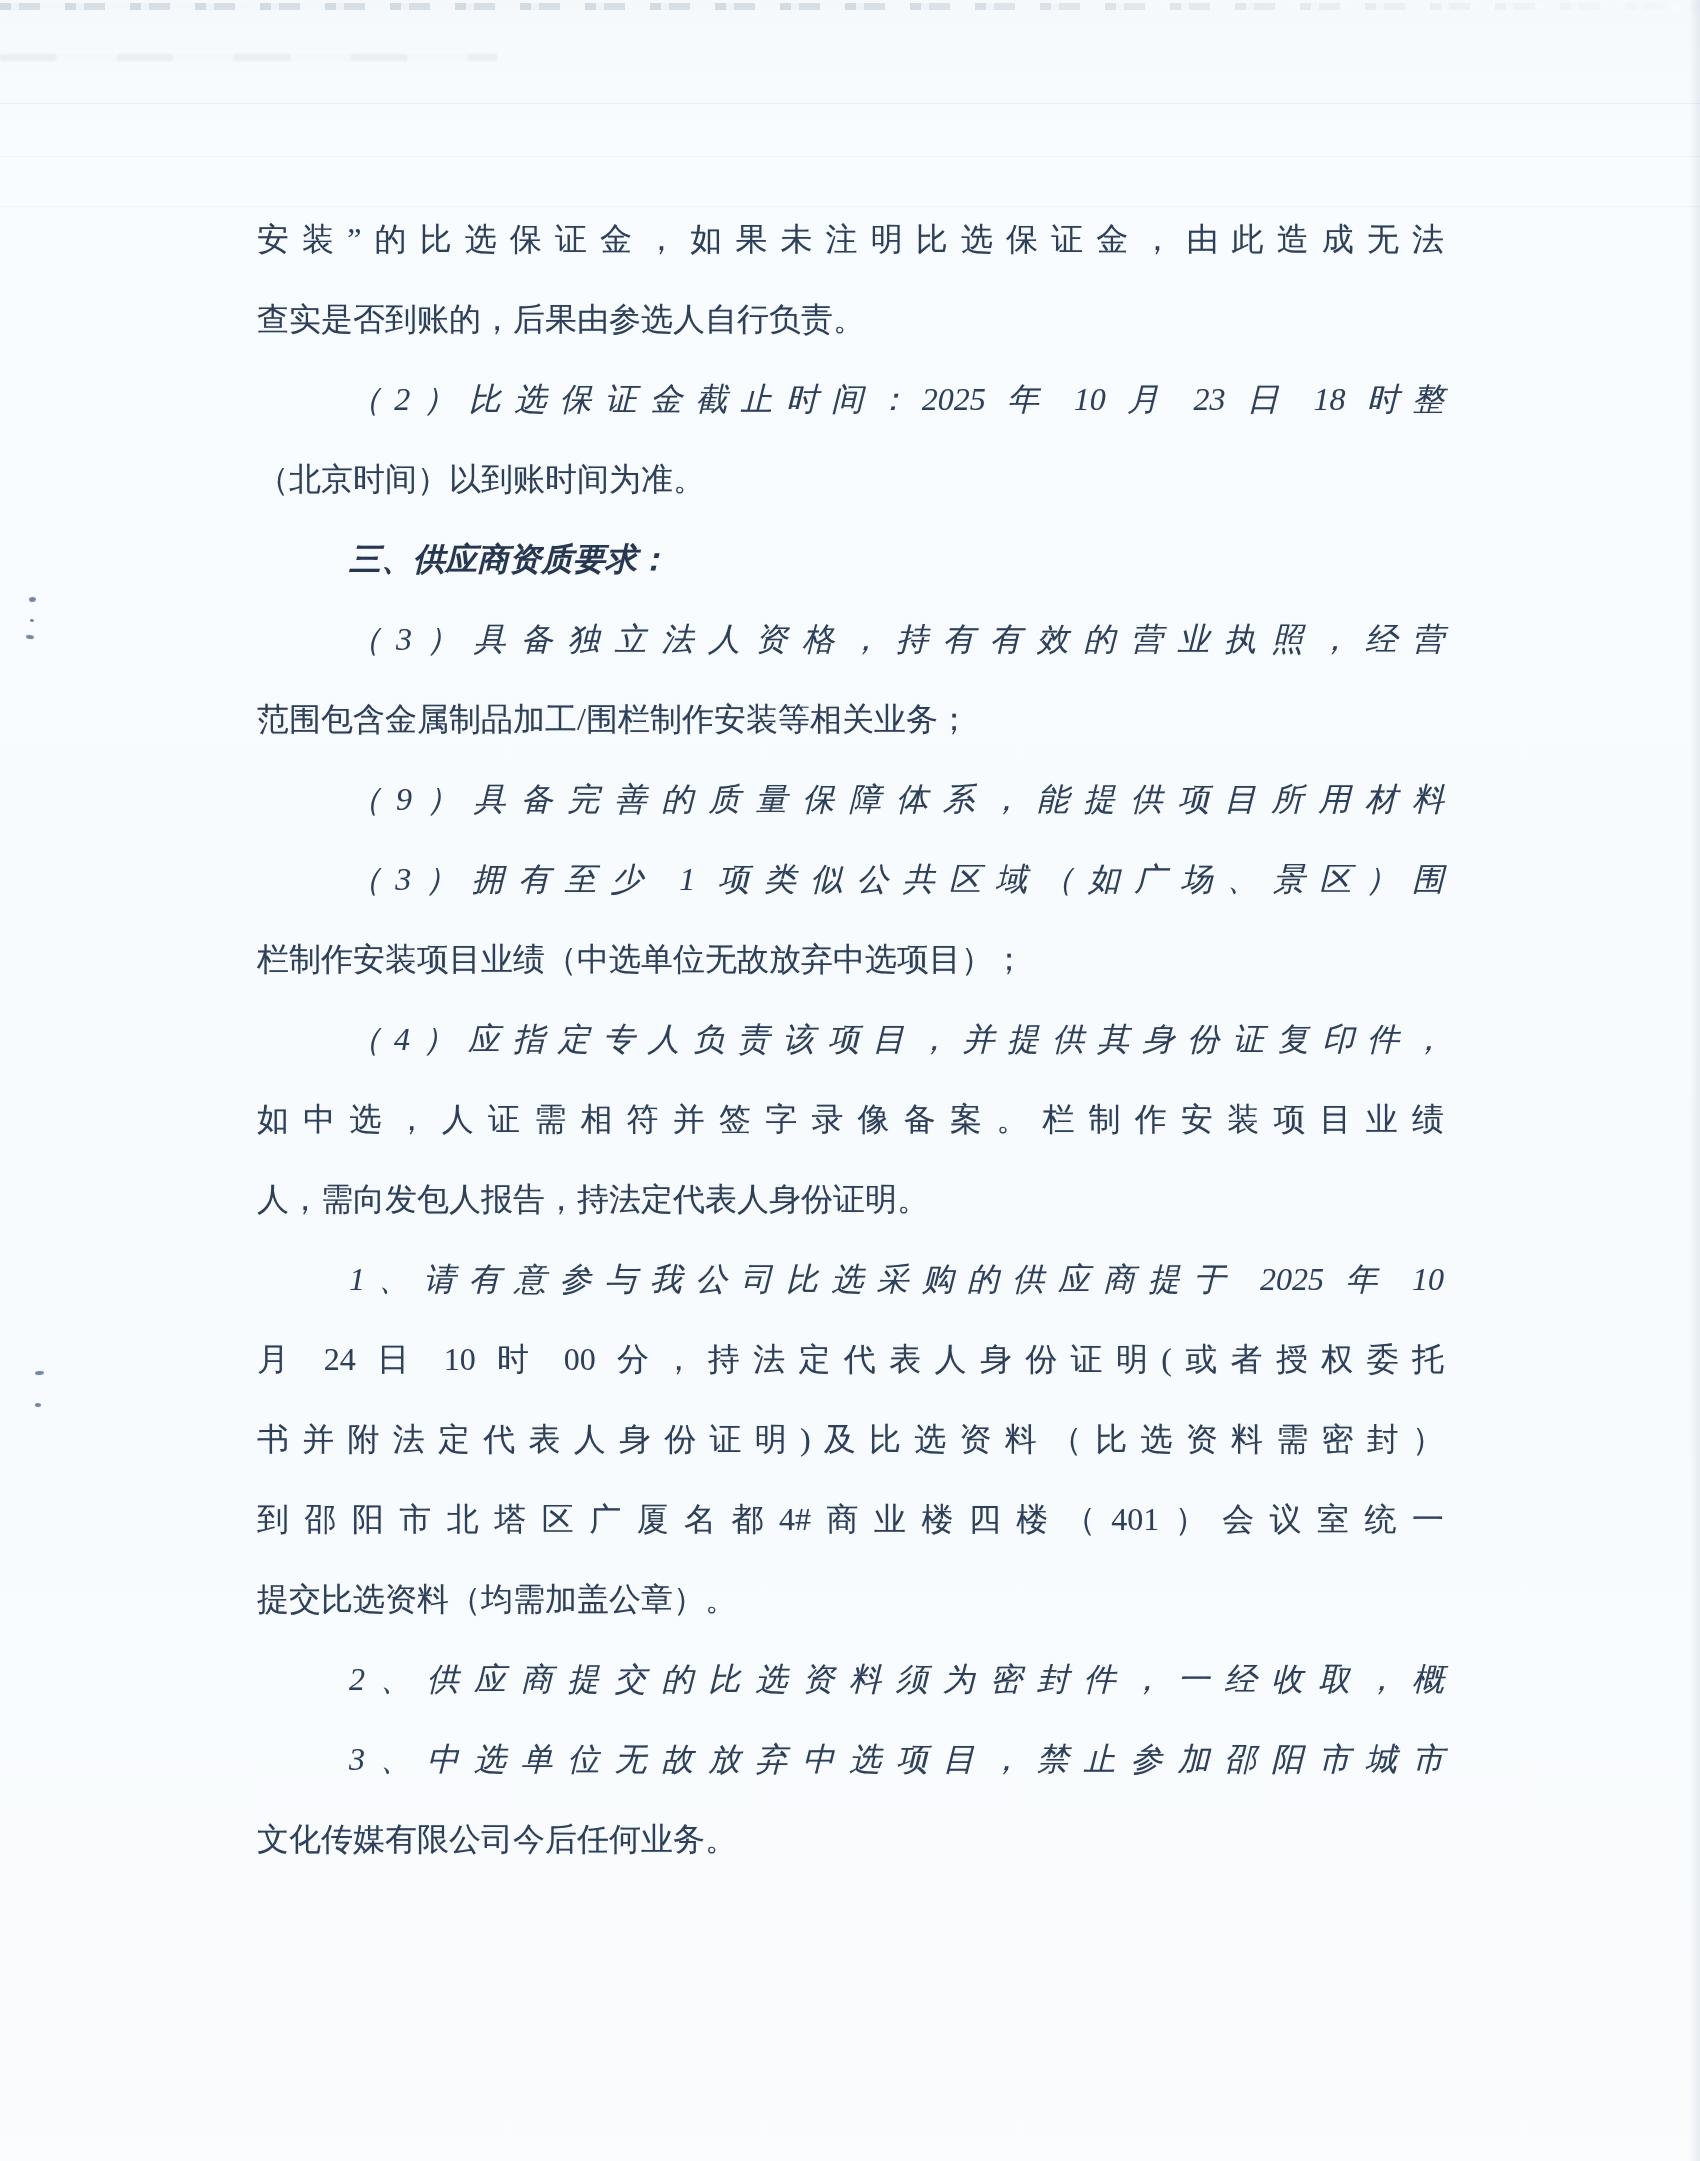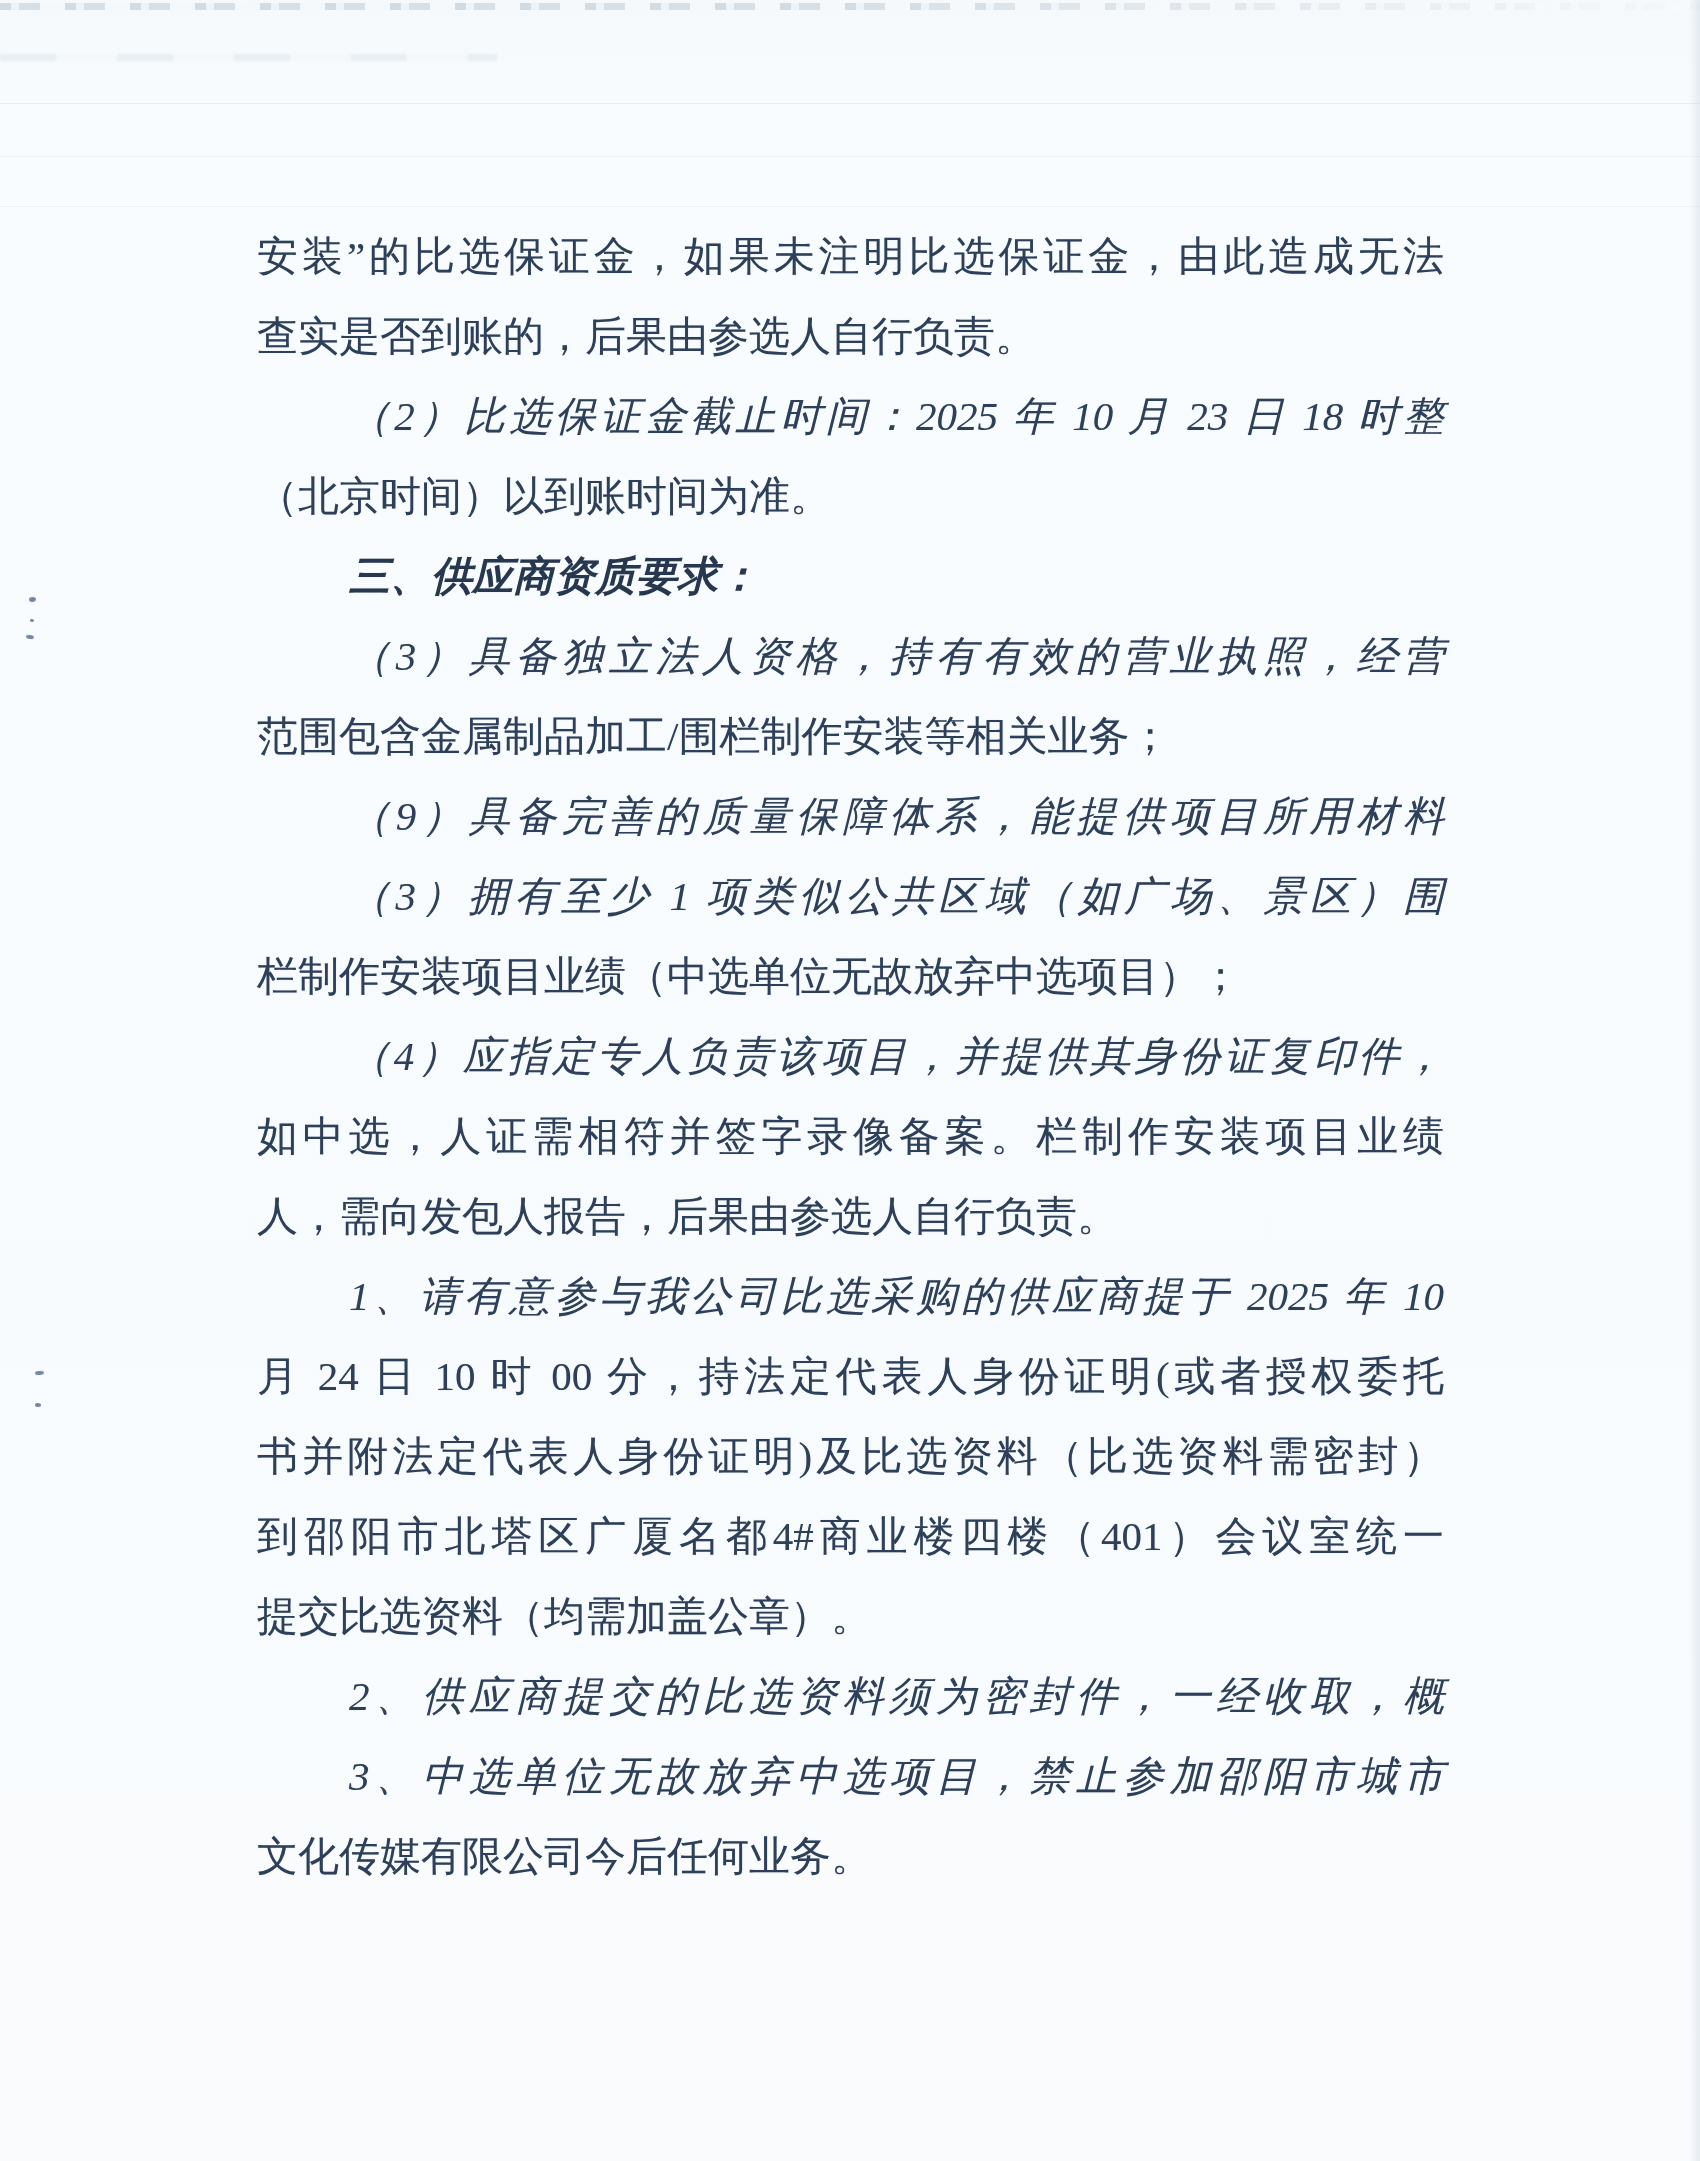--- a/index.html
+++ b/index.html
@@ -59,23 +59,23 @@
   .speck.s1 { left: 28.5px;  top: 597px; width: 7px; height: 4.8px; transform: rotate(-8deg); }
   .speck.s2 { left: 30px;  top: 619px; width: 3.9px;  height: 3px; }
   .speck.s3 { left: 26px;  top: 635px; width: 7.8px; height: 4.3px; transform: rotate(6deg); }
   .speck.s4 { left: 35px;  top: 1371px; width: 8.6px; height: 4.3px; transform: rotate(-5deg); }
   .speck.s5 { left: 35px;  top: 1403px; width: 5.6px; height: 3.5px;  transform: rotate(3deg); }
 
   
   .text-block {
     position: absolute;
     left: 257px;
-    top: 216px;
+    top: 199px;
     width: 1187px;
-    font-size: 41px;
+    font-size: 32px;
     line-height: 80px;
     color: #2e4059;
     text-shadow: 0 0 0.9px rgba(46, 64, 89, 0.28);
   }
   .para { margin: 0; }
   .para--bold { font-weight: 700; color: #273750; }
   .line {
     text-align: justify;
     text-align-last: justify;
     text-justify: inter-character;
@@ -119,21 +119,21 @@
       <div class="para">
         <div class="line line--indent">（9）具备完善的质量保障体系，能提供项目所用材料</div>
       </div>
       <div class="para">
         <div class="line line--indent">（3）拥有至少 1 项类似公共区域（如广场、景区）围</div>
         <div class="line line--end">栏制作安装项目业绩（中选单位无故放弃中选项目）；</div>
       </div>
       <div class="para">
         <div class="line line--indent">（4）应指定专人负责该项目，并提供其身份证复印件，</div>
         <div class="line">如中选，人证需相符并签字录像备案。栏制作安装项目业绩</div>
-        <div class="line line--end">人，需向发包人报告，后果由参选人自行负责。</div>
+        <div class="line line--end">人，需向发包人报告，持法定代表人身份证明。</div>
       </div>
       <div class="para">
         <div class="line line--indent">1、请有意参与我公司比选采购的供应商提于 2025 年 10</div>
         <div class="line">月 24 日 10 时 00 分，持法定代表人身份证明(或者授权委托</div>
         <div class="line">书并附法定代表人身份证明)及比选资料（比选资料需密封）</div>
         <div class="line">到邵阳市北塔区广厦名都4#商业楼四楼（401）会议室统一</div>
         <div class="line line--end">提交比选资料（均需加盖公章）。</div>
       </div>
       <div class="para">
         <div class="line line--indent">2、供应商提交的比选资料须为密封件，一经收取，概</div>

